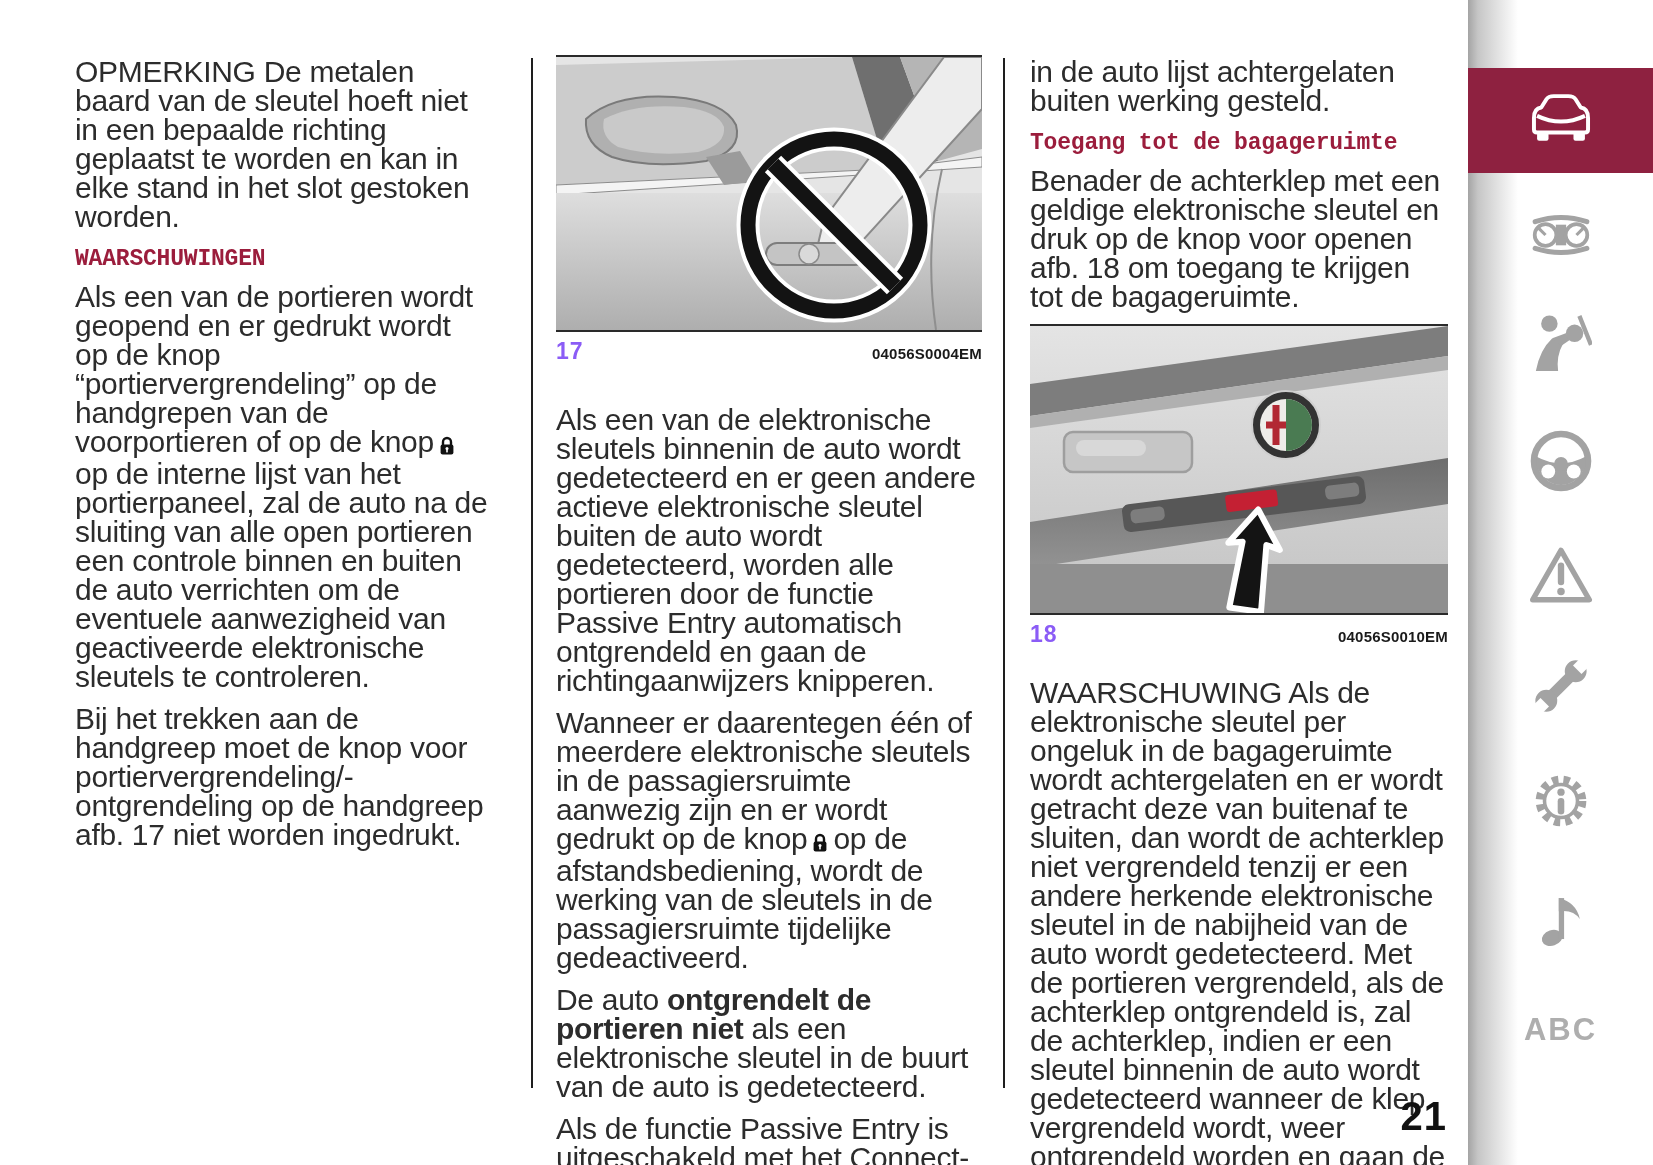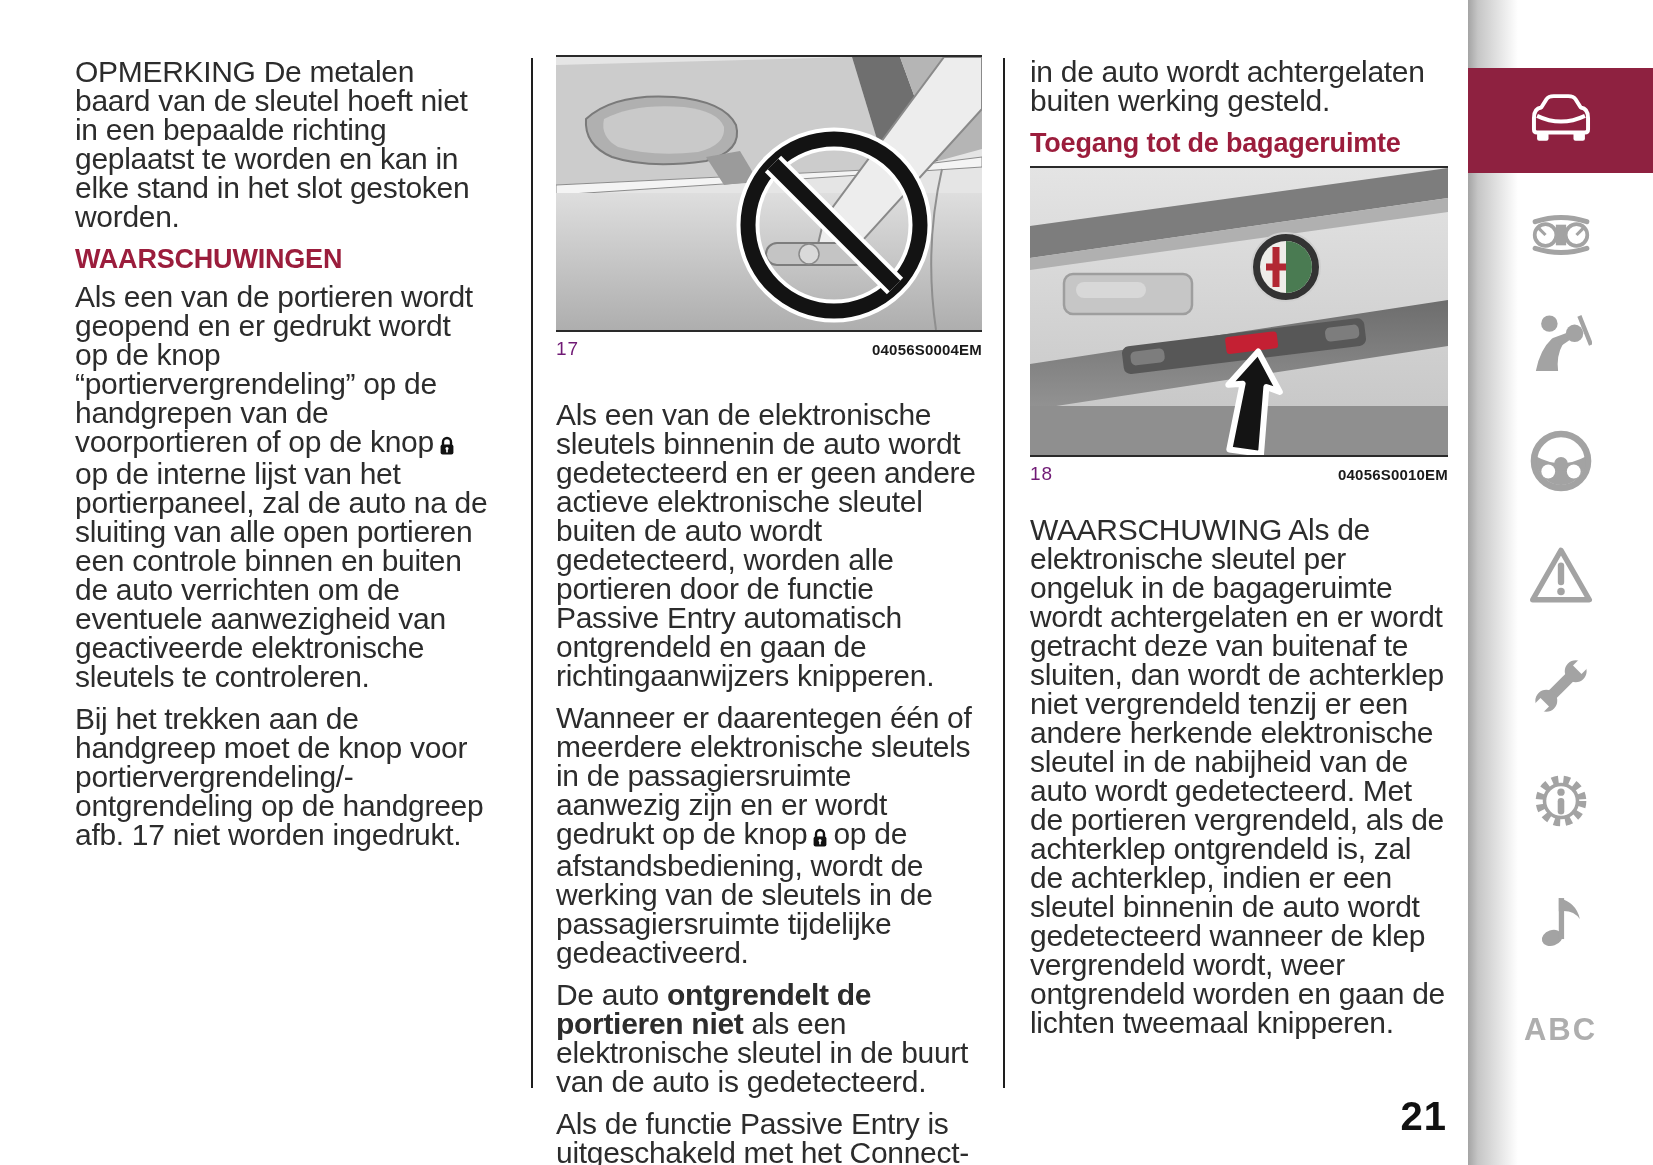--- a/index.html
+++ b/index.html
@@ -9,35 +9,35 @@
     font-family:"Liberation Sans", sans-serif;
     color:#2c2c2c;
   }
   .col{position:absolute;top:57px;}
   .col p{
     margin:0 0 13px 0;
     font-size:30px;line-height:29px;letter-spacing:-0.3px;color:#2c2c2c;
   }
   .red-head{
     margin:14px 0 9px 0;
-    font-size:27px;line-height:28px;font-weight:bold;color:#9b1d3c;letter-spacing:-0.2px;
+    font-size:23px;line-height:28px;font-weight:bold;color:#9b1d3c;letter-spacing:-0.2px;font-family:Liberation Mono, monospace;
   }
   #col1{left:75px;width:416px;}
   #col2{left:556px;width:426px;top:55px;}
   #col3{left:1030px;width:418px;}
   .vsep{position:absolute;top:58px;height:1030px;width:2px;background:#1e1e1e;}
   #vsep1{left:531px;}
   #vsep2{left:1003px;}
 
   .figure{border-top:2px solid #2a2a2a;border-bottom:2px solid #2a2a2a;font-size:0;line-height:0;}
   .fig-caption{
     display:flex;justify-content:space-between;align-items:baseline;
     margin-top:6px;
   }
-  .fig-num{font-size:19px;font-weight:normal;color:#701a75;letter-spacing:1px;}
+  .fig-num{font-size:23px;font-weight:bold;color:#8b5cf6;letter-spacing:1px;}
   .fig-code{font-size:15px;font-weight:bold;color:#1a1a1a;letter-spacing:0.2px;}
   .after-fig{margin-top:40px !important;}
   .after-fig3{margin-top:30px !important;}
 
   .lock-icon{display:inline-block;vertical-align:-3px;margin:0 5px;}
 
   
   #sidebar{position:absolute;left:1468px;top:0;width:185px;height:1165px;background:#fff;}
   #sidebar-shadow{position:absolute;left:0;top:0;width:52px;height:1165px;
     background:linear-gradient(to right,#a4a4a4 0px,#c6c6c6 10px,rgba(255,255,255,0) 50px);}
@@ -107,22 +107,23 @@
           <circle cx="8" cy="12.4" r="1.5" fill="#fff"></circle>
           <rect x="7.2" y="13" width="1.6" height="3.4" fill="#fff"></rect>
         </svg></span><span>op de afstandsbediening, wordt de werking van de sleutels in de passagiersruimte tijdelijke gedeactiveerd.</span></p>
   <p><span>De auto </span><strong>ontgrendelt de portieren niet</strong><span> als een elektronische sleutel in de buurt van de auto is gedetecteerd.</span></p>
   <p>Als de functie Passive Entry is uitgeschakeld met het Connect-systeem, zijn de beveiligingen om te voorkomen dat de elektronische sleutel per ongeluk</p>
 </section>
 
 <div class="vsep" id="vsep2"></div>
 
 <section class="col" id="col3">
-  <p>in de auto wordt achtergelaten buiten werking gesteld.</p>
+  <p>in de auto lijst achtergelaten buiten werking gesteld.</p>
   <div class="red-head">Toegang tot de bagageruimte</div>
+  <p>Benader de achterklep met een geldige elektronische sleutel en druk op de knop voor openen afb. 18 om toegang te krijgen tot de bagageruimte.</p>
   <div class="figure">
     <svg width="418" height="287" viewBox="0 0 418 287">
       <defs>
         <linearGradient id="lid" x1="0" y1="0" x2="0" y2="1">
           <stop offset="0" stop-color="#e4e4e4"></stop>
             <stop offset="1" stop-color="#c3c3c3"></stop>
         </linearGradient>
         <linearGradient id="band" x1="0" y1="0" x2="0" y2="1">
           <stop offset="0" stop-color="#6d6d6d"></stop>
             <stop offset="1" stop-color="#939393"></stop>

